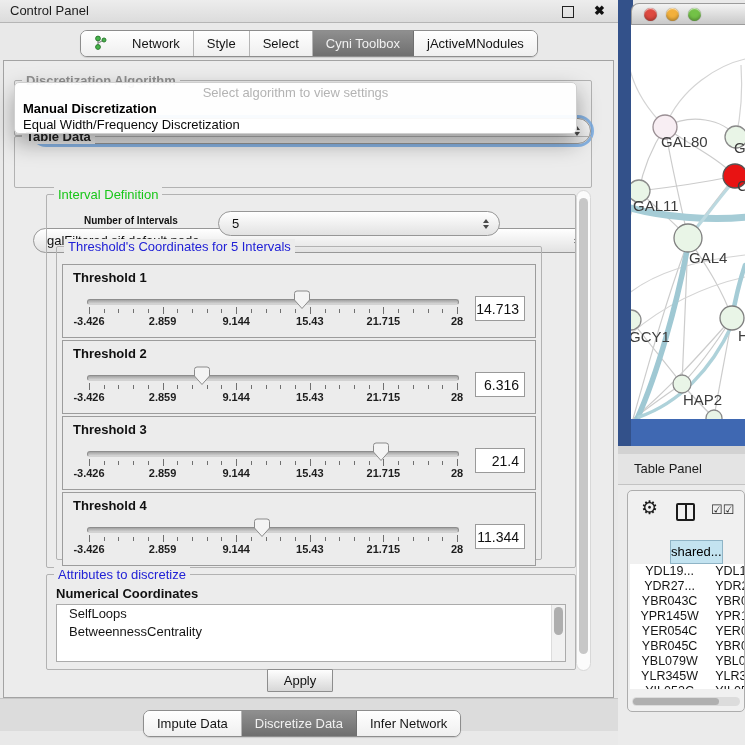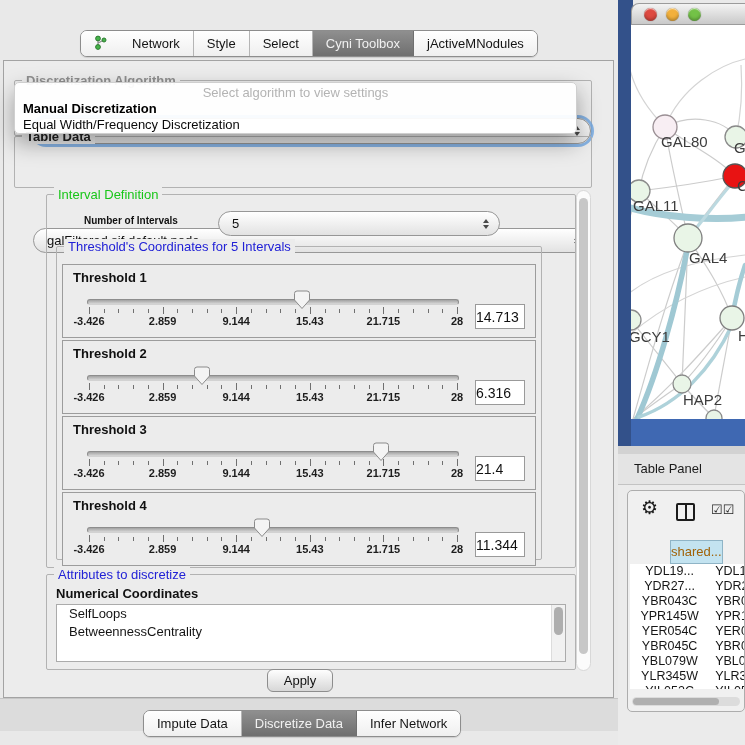--- a/index.html
+++ b/index.html
@@ -47,30 +47,30 @@
   .ttitle{position:absolute;left:10px;top:5px;font-size:13px;font-weight:bold;color:#101010;}
   .t-row{position:absolute;left:24px;right:10px;top:25px;display:flex;align-items:flex-start;}
   .slider-area{flex:1;position:relative;height:42px;margin-right:16px;}
   .slider-track{position:absolute;left:0;right:0;top:9px;height:4px;background:linear-gradient(#a2a2a2,#d8d8d8);border:1px solid #8d8d8d;border-bottom-color:#d2d2d2;border-radius:3px;}
   .slider-thumb{position:absolute;top:0;width:17px;height:20px;transform:translateX(-50%);}
   .slider-ticks{position:absolute;left:2px;right:2px;top:16px;height:8px;}
   .tick{position:absolute;top:3px;width:1px;height:4px;background:#6f6f6f;}
   .tick.major{top:1px;height:7px;}
   .slider-labels{position:absolute;left:2px;right:2px;top:25px;height:13px;}
   .tick-label{position:absolute;transform:translateX(-50%);font-size:11px;font-weight:bold;color:#1d1d1d;white-space:nowrap;}
-  .vbox{width:50px;height:25px;border:1px solid #9a9a9a;background:#fff;font-size:14px;color:#101010;text-align:right;line-height:25px;padding-right:21px;box-sizing:border-box;margin-top:14px;}
+  .vbox{width:50px;height:25px;border:1px solid #9a9a9a;background:#fff;font-size:14px;color:#101010;text-align:right;line-height:25px;padding-right:5px;box-sizing:border-box;margin-top:6px;}
   
   #g-attr{left:42px;top:513px;width:528px;height:94px;}
   #attr-title{position:absolute;left:9px;top:11px;font-size:13px;font-weight:bold;color:#111;}
   #attr-list{position:absolute;left:9px;top:29px;width:508px;height:56px;background:#fff;border:1px solid #ababab;overflow:hidden;}
   .attr-item{font-size:13px;color:#151515;line-height:18px;padding-left:12px;white-space:nowrap;}
   #attr-vscroll{position:absolute;right:0;top:0;bottom:0;width:13px;background:#f1f1f1;border-left:1px solid #dcdcdc;}
   #attr-thumb{position:absolute;left:2px;top:2px;width:9px;height:28px;background:#aeaeae;border-radius:5px;}
   
-  #apply-btn{position:absolute;left:263px;top:608px;width:66px;height:23px;border:1px solid #8d8d8d;border-radius:6px;background:linear-gradient(#fefefe,#d7d7d7);font-size:13px;color:#111;text-align:center;line-height:21px;box-sizing:border-box;}
+  #apply-btn{position:absolute;left:263px;top:608px;width:66px;height:23px;border:1px solid #8d8d8d;border-radius:1px;background:linear-gradient(#fefefe,#d7d7d7);font-size:13px;color:#111;text-align:center;line-height:21px;box-sizing:border-box;}
   #main-vscroll{position:absolute;left:572px;top:129px;width:15px;height:481px;background:#fbfbfb;border:1px solid #d8d8d8;border-radius:8px;box-sizing:border-box;}
   #main-vthumb{position:absolute;left:2px;top:7px;width:9px;height:456px;background:#c7c7c7;border-radius:6px;}
   
   #bottom-strip{position:absolute;left:0;top:698px;width:618px;height:47px;background:#e9e9e9;border-top:1px solid #c6c6c6;}
   #bottom-strip .shade{position:absolute;left:0;top:0;width:618px;height:32px;background:#dcdcdc;}
   #bottom-tabs{position:absolute;left:143px;top:4px;}
   
   #navy-strip{position:absolute;left:618px;top:0;width:15px;height:446px;background:#33518a;}
   #net-titlebar{position:absolute;left:631px;top:3px;width:114px;height:22px;background:linear-gradient(#f3f3f3,#c9c9c9);border:1px solid #9b9b9b;border-right:none;border-radius:8px 0 0 0;box-sizing:border-box;}
   .traffic{position:absolute;top:4px;width:13px;height:13px;border-radius:50%;box-shadow:inset 0 1px 1px rgba(255,255,255,.7), inset 0 -2px 3px rgba(0,0,0,.25), 0 0 1px rgba(0,0,0,.5);}
@@ -79,35 +79,40 @@
   #tp-gap{position:absolute;left:618px;top:446px;width:127px;height:8px;background:#d2d2d2;}
   #tp-bar{position:absolute;left:618px;top:454px;width:127px;height:30px;background:#e4e4e4;border-bottom:1px solid #c3c3c3;}
   #tp-bar .t{position:absolute;left:16px;top:7px;font-size:13px;color:#1a1a1a;}
   #tp-area{position:absolute;left:618px;top:485px;width:127px;height:260px;background:#ebebeb;}
   #tp-container{position:absolute;left:627px;top:490px;width:118px;height:222px;border:1px solid #adadad;border-radius:5px;background:#f0f0f0;overflow:hidden;box-sizing:border-box;}
   #tp-gear{position:absolute;left:13px;top:4px;font-size:19px;color:#1b1b1b;line-height:26px;}
   #tp-colicon{position:absolute;left:48px;top:12px;width:15px;height:14px;border:2px solid #1b1b1b;border-radius:2px;}
   #tp-colicon .mid{position:absolute;left:50%;top:0;bottom:0;width:2px;margin-left:-1px;background:#1b1b1b;}
   #tp-checks{position:absolute;left:83px;top:11px;font-size:13px;color:#222;letter-spacing:0px;}
   #tp-header{position:absolute;left:2px;top:49px;height:24px;width:200px;display:flex;}
-  .hc{box-sizing:border-box;font-size:13px;color:#a16207;line-height:22px;margin-left:40px;}
+  .hc{box-sizing:border-box;font-size:13px;color:#000000;line-height:22px;margin-left:40px;}
   #hc1{width:80px;background:#c3e3f0;border:1px solid #8fb4c6;text-align:center;}
   #hc2{width:116px;background:#e3e3e3;border:1px solid #bbb;border-left:none;padding-left:26px;}
   #tp-rows{position:absolute;left:2px;top:73px;width:200px;bottom:22px;background:#fff;overflow:hidden;}
   .trow{display:flex;height:15px;line-height:15px;}
   .tc1{width:80px;text-align:center;font-size:12.5px;color:#161616;}
   .tc2{width:116px;padding-left:6px;font-size:12.5px;color:#161616;}
   #tp-hscroll{position:absolute;left:4px;bottom:5px;width:108px;height:9px;background:#dcdcdc;border-radius:5px;}
   #tp-hthumb{position:absolute;left:1px;top:1px;width:86px;height:7px;background:#b0b0b0;border-radius:4px;}
 </style>
 </head>
 <body>
 
 <div id="root">
 
+  <div id="titlebar">
+    <span class="t">Control Panel</span>
+    <span id="float-box"></span>
+    <span id="close-x">✖</span>
+  </div>
 
   <div id="tabstrip">
     <div class="seg">
       <div class="s">
         <span class="tabicon">
           <svg width="13" height="15" viewBox="0 0 13 15">
               <line x1="4" y1="4" x2="4" y2="12" stroke="#8a8a8a" stroke-width="1.2"></line>
               <line x1="4" y1="8" x2="10" y2="5" stroke="#8a8a8a" stroke-width="1.2"></line>
               <circle cx="4" cy="3.5" r="2.4" fill="#46b24a" stroke="#2c7c31"></circle>
               <circle cx="10" cy="5" r="2" fill="#46b24a" stroke="#2c7c31"></circle>

